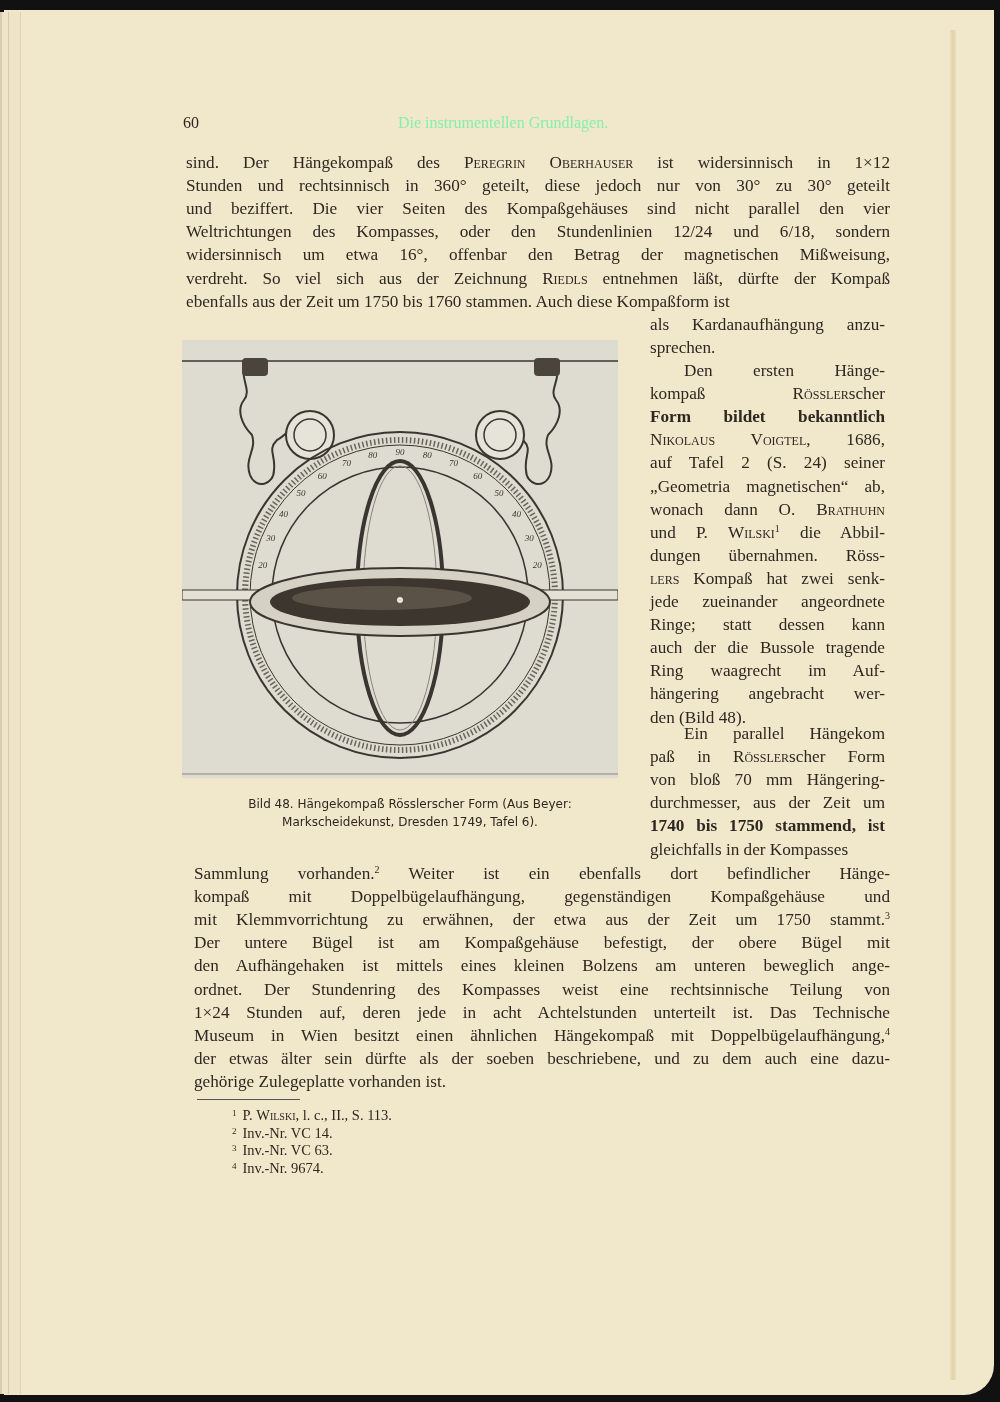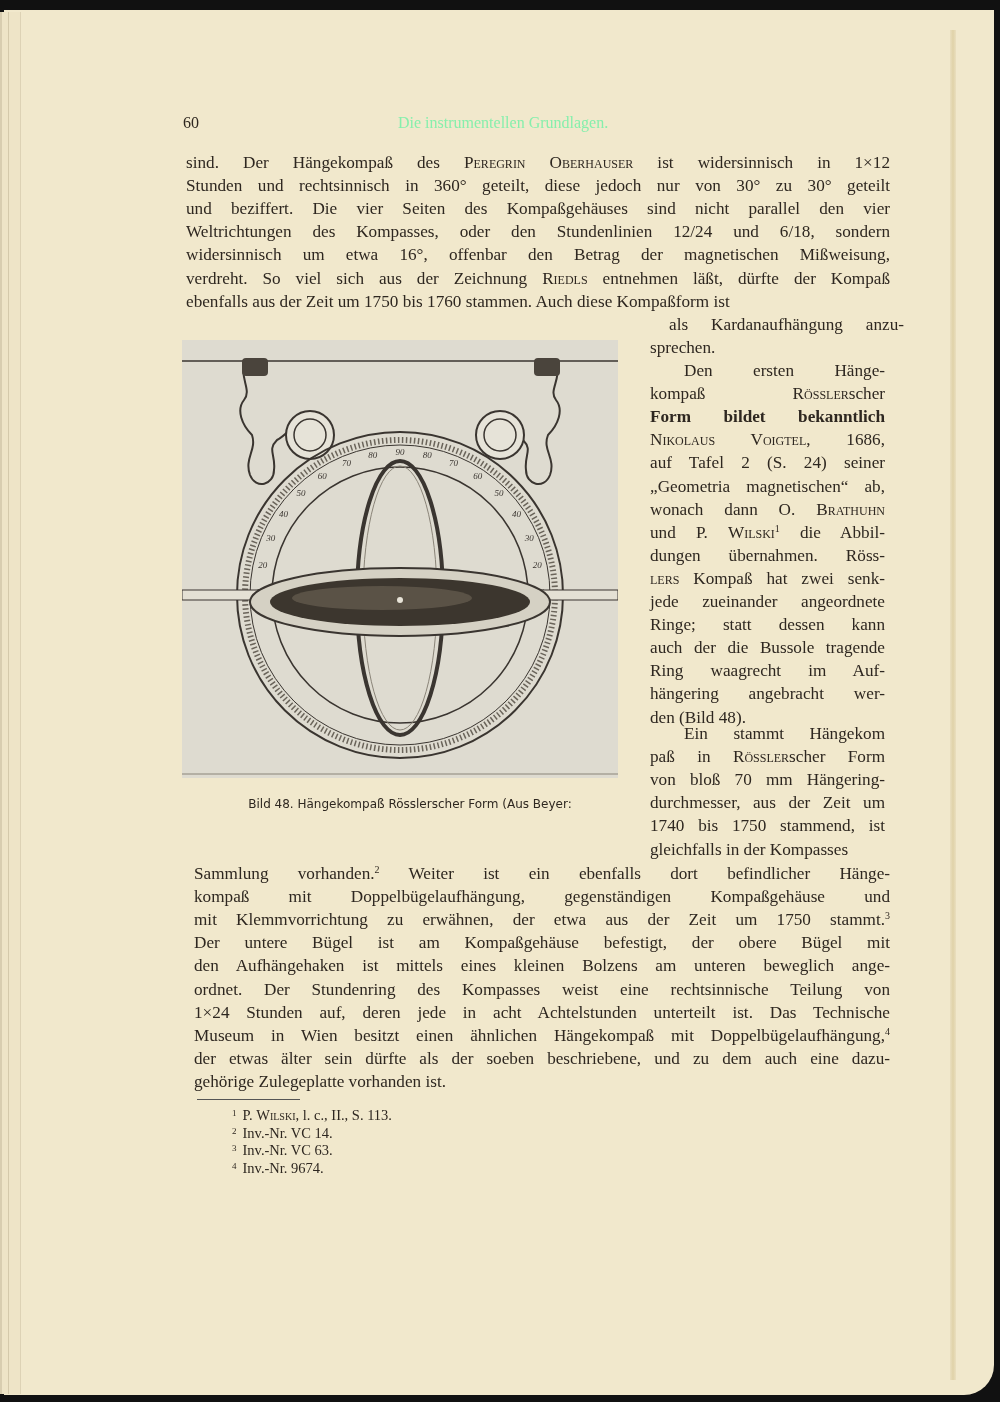--- a/index.html
+++ b/index.html
@@ -41,21 +41,21 @@
 <div id="p1">
     <div class="text full" style="top: 151px;">sind. Der Hängekompaß des <span class="sc">Peregrin Oberhauser</span> ist widersinnisch in 1×12</div>
     <div class="text full" style="top: 174.1px;">Stunden und rechtsinnisch in 360° geteilt, diese jedoch nur von 30° zu 30° geteilt</div>
     <div class="text full" style="top: 197.2px;">und beziffert. Die vier Seiten des Kompaßgehäuses sind nicht parallel den vier</div>
     <div class="text full" style="top: 220.3px;">Weltrichtungen des Kompasses, oder den Stundenlinien 12/24 und 6/18, sondern</div>
     <div class="text full" style="top: 243.4px;">widersinnisch um etwa 16°, offenbar den Betrag der magnetischen Mißweisung,</div>
     <div class="text full" style="top: 266.5px;">verdreht. So viel sich aus der Zeichnung <span class="sc">Riedls</span> entnehmen läßt, dürfte der Kompaß</div>
     <div class="text full last" style="top: 289.6px;">ebenfalls aus der Zeit um 1750 bis 1760 stammen. Auch diese Kompaßform ist</div>
   </div>
 <div id="p1col">
-    <div class="text col" style="top: 313px; margin-left: 19px;">als Kardanaufhängung anzu-</div>
+    <div class="text col" style="top: 313px;">als Kardanaufhängung anzu-</div>
     <div class="text col last" style="top: 336.1px;">sprechen.</div>
   </div>
 <div id="p2col">
     <div class="text col" style="top: 359px; padding-left: 34px; box-sizing: border-box;">Den ersten Hänge-</div>
     <div class="text col" style="top: 382.1px;">kompaß <span class="sc">Rössler</span>scher</div>
     <div class="text col" style="top: 405.2px; font-weight: bold;">Form bildet bekanntlich</div>
     <div class="text col" style="top: 428.3px;"><span class="sc">Nikolaus Voigtel</span>, 1686,</div>
     <div class="text col" style="top: 451.4px;">auf Tafel 2 (S. 24) seiner</div>
     <div class="text col" style="top: 474.5px;">„Geometria magnetischen“ ab,</div>
     <div class="text col" style="top: 497.6px;">wonach dann O. <span class="sc">Brathuhn</span></div>
@@ -63,25 +63,25 @@
     <div class="text col" style="top: 543.8px;">dungen übernahmen. Röss-</div>
     <div class="text col" style="top: 566.9px;"><span class="sc">lers</span> Kompaß hat zwei senk-</div>
     <div class="text col" style="top: 590px;">jede zueinander angeordnete</div>
     <div class="text col" style="top: 613.1px;">Ringe; statt dessen kann</div>
     <div class="text col" style="top: 636.2px;">auch der die Bussole tragende</div>
     <div class="text col" style="top: 659.3px;">Ring waagrecht im Auf-</div>
     <div class="text col" style="top: 682.4px;">hängering angebracht wer-</div>
     <div class="text col last" style="top: 705.5px;">den (Bild 48).</div>
   </div>
 <div id="p3col">
-    <div class="text col" style="top: 722px; padding-left: 34px; box-sizing: border-box;">Ein stammt Hängekom</div>
+    <div class="text col" style="top: 722px; padding-left: 34px; box-sizing: border-box;">Ein parallel Hängekom</div>
     <div class="text col" style="top: 745.1px;">paß in <span class="sc">Rössler</span>scher Form</div>
     <div class="text col" style="top: 768.2px;">von bloß 70 mm Hängering-</div>
     <div class="text col" style="top: 791.3px;">durchmesser, aus der Zeit um</div>
-    <div class="text col" style="top: 814.4px;">1740 bis 1750 stammend, ist</div>
+    <div class="text col" style="top: 814.4px; font-weight: bold;">1740 bis 1750 stammend, ist</div>
     <div class="text col last" style="top: 837.5px;">gleichfalls in der Kompasses</div>
   </div>
 <div id="p3">
     <div class="text full" style="top: 862px; left: 194px; width: 696px;">Sammlung vorhanden.<sup>2</sup> Weiter ist ein ebenfalls dort befindlicher Hänge-</div>
     <div class="text full" style="top: 885.1px; left: 194px; width: 696px;">kompaß mit Doppelbügelaufhängung, gegenständigen Kompaßgehäuse und</div>
     <div class="text full" style="top: 908.2px; left: 194px; width: 696px;">mit Klemmvorrichtung zu erwähnen, der etwa aus der Zeit um 1750 stammt.<sup>3</sup></div>
     <div class="text full" style="top: 931.3px; left: 194px; width: 696px;">Der untere Bügel ist am Kompaßgehäuse befestigt, der obere Bügel mit</div>
     <div class="text full" style="top: 954.4px; left: 194px; width: 696px;">den Aufhängehaken ist mittels eines kleinen Bolzens am unteren beweglich ange-</div>
     <div class="text full" style="top: 977.5px; left: 194px; width: 696px;">ordnet. Der Stundenring des Kompasses weist eine rechtsinnische Teilung von</div>
     <div class="text full" style="top: 1000.6px; left: 194px; width: 696px;">1×24 Stunden auf, deren jede in acht Achtelstunden unterteilt ist. Das Technische</div>
@@ -136,20 +136,21 @@
     <ellipse cx="218" cy="262" rx="150" ry="34" fill="#d5d1c4" stroke="#3a3530" stroke-width="2"></ellipse>
     <ellipse cx="218" cy="262" rx="130" ry="24" fill="#3c362e"></ellipse>
     <ellipse cx="200" cy="258" rx="90" ry="12" fill="#5a5246"></ellipse>
     <circle cx="218" cy="260" r="3" fill="#e8e4d8"></circle>
     <line x1="0" y1="434" x2="436" y2="434" stroke="#8a8478" stroke-width="1"></line>
   </svg>
 </div>
 
 <div class="caption">
   <div>Bild 48.  Hängekompaß Rösslerscher Form  (Aus Beyer:</div>
+  <div>Markscheidekunst, Dresden 1749, Tafel 6).</div>
 </div>
 
 <div class="fn-rule"></div>
 <div id="fns">
     <div class="fn" style="top: 1107px;"><sup>1</sup>P. <span class="sc">Wilski</span>, l. c.,  II.,  S. 113.</div>
     <div class="fn" style="top: 1124.5px;"><sup>2</sup>Inv.-Nr. VC 14.</div>
     <div class="fn" style="top: 1142px;"><sup>3</sup>Inv.-Nr. VC 63.</div>
     <div class="fn" style="top: 1159.5px;"><sup>4</sup>Inv.-Nr. 9674.</div>
   </div>
 

